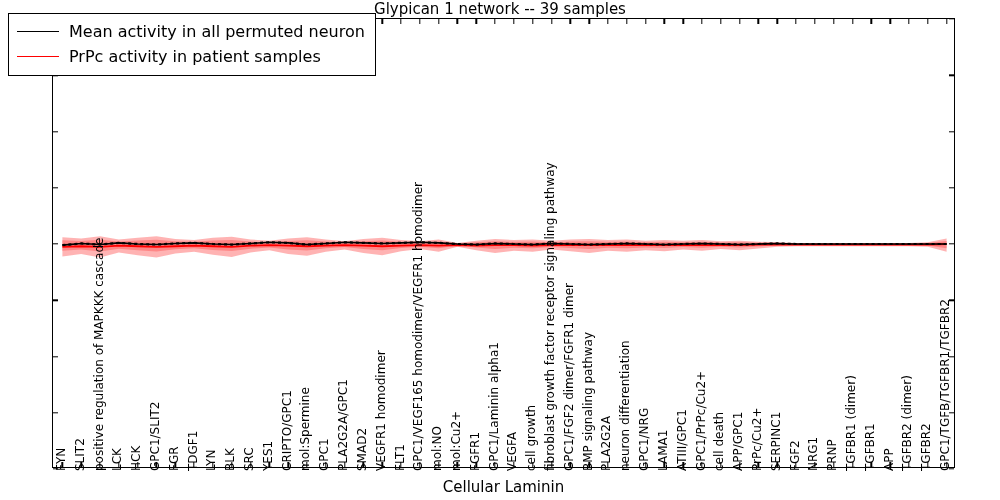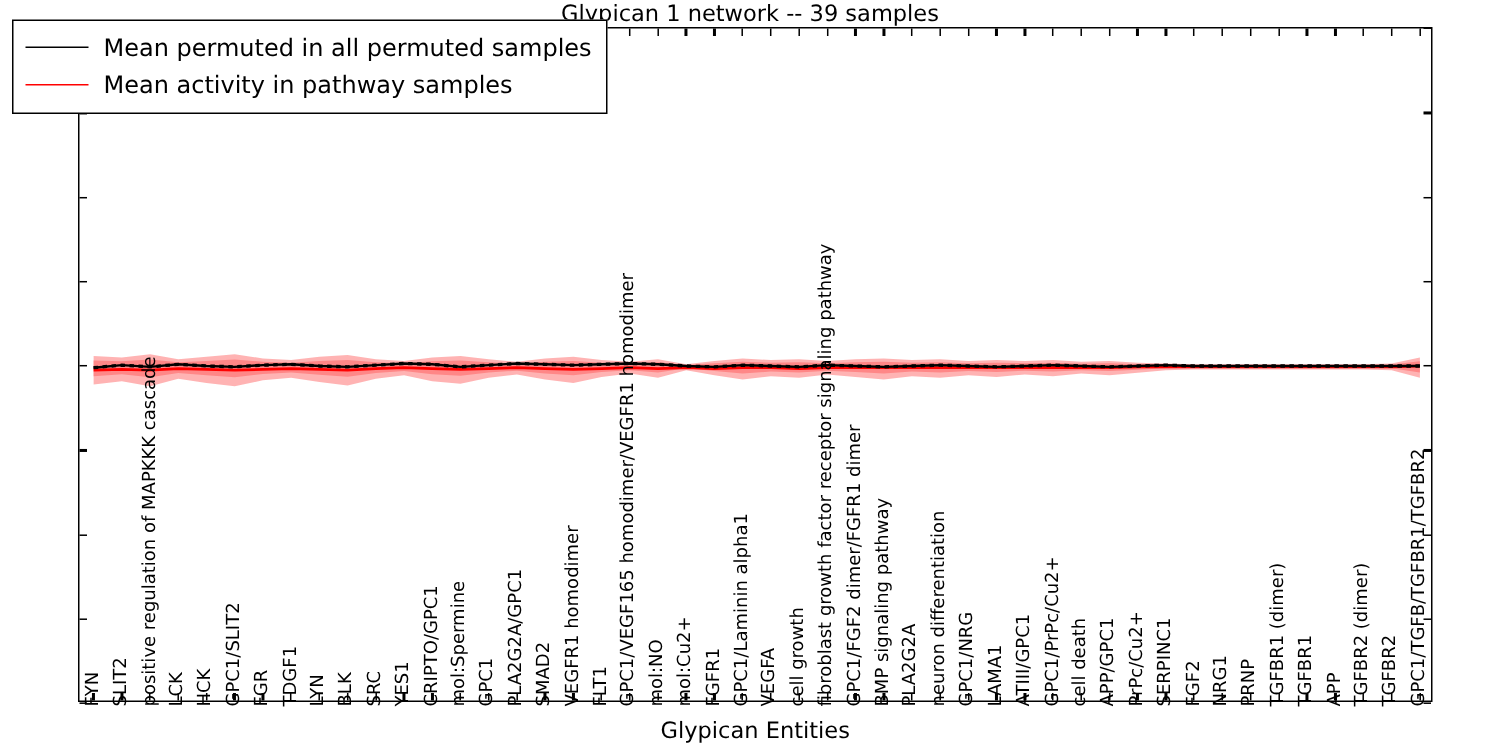--- a/index.html
+++ b/index.html
@@ -226,26 +226,26 @@
         <div class="xtickmark" style="left: 874.781px;"></div>
         <div class="xtickmarkT" style="left: 874.781px;"></div>
         <div class="xlab" style="left: 879.281px;">TGFBR2</div>
         <div class="xtickmark" style="left: 893.594px;"></div>
         <div class="xtickmarkT" style="left: 893.594px;"></div>
         <div class="xlab" style="left: 898.094px;">GPC1/TGFB/TGFBR1/TGFBR2</div>
       </div>
 
   </div>
 
-  <div id="xlabel">Glypican Entities</div>
+  <div id="xlabel">Cellular Laminin</div>
 
   <div id="legend">
       <div class="legrow">
         <span class="legline"></span>
-        <span class="legtext">Mean permuted in all permuted samples</span>
+        <span class="legtext">Mean activity in all permuted neuron</span>
       </div>
       <div class="legrow">
         <span class="legline red"></span>
-        <span class="legtext">Mean activity in pathway samples</span>
+        <span class="legtext">PrPc activity in patient samples</span>
       </div>
     </div>
 
 </div>
 
 </body></html>

